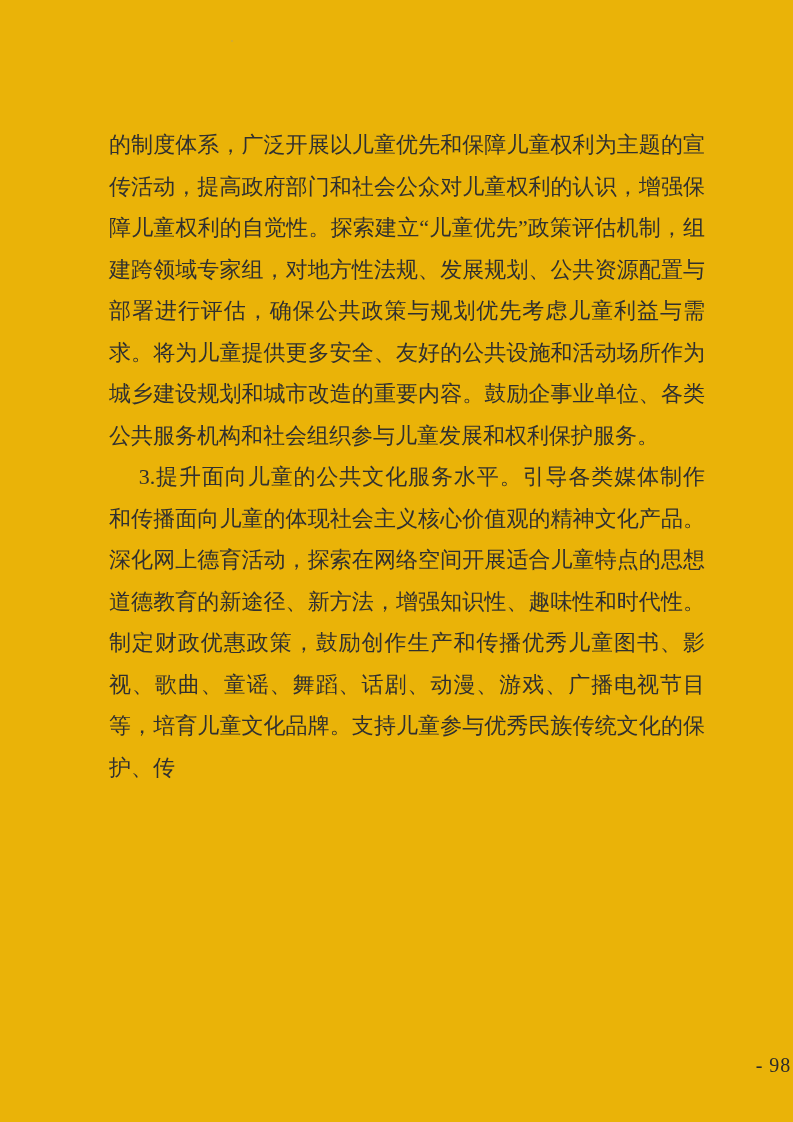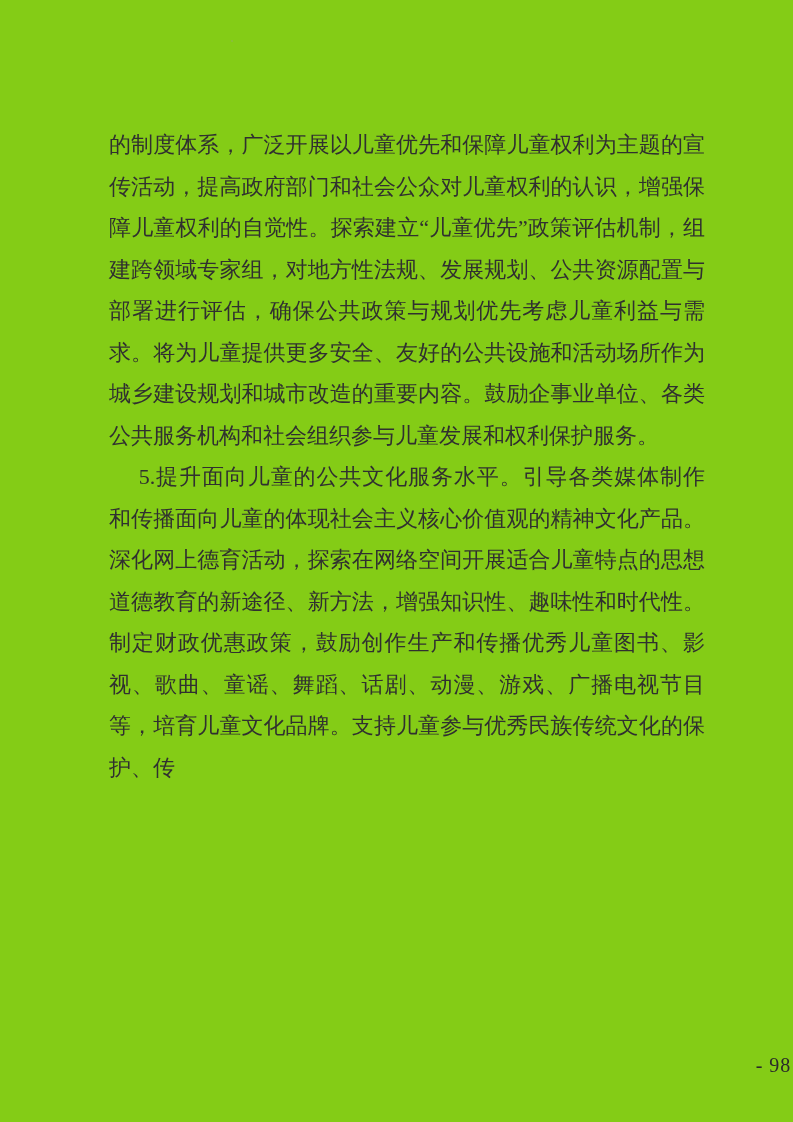--- a/index.html
+++ b/index.html
@@ -5,21 +5,21 @@
   html, body {
     margin: 0;
     padding: 0;
     background: #e8e8e8;
   }
   .page {
     position: relative;
     width: 793px;
     height: 1122px;
     margin: 0 auto;
-    background: #84cc16;
+    background: #eab308;
     overflow: hidden;
     font-family: "Liberation Serif", "DejaVu Serif", serif;
   }
   .text-block {
     position: absolute;
     left: 109px;
     top: 124px;
     width: 596px;
     font-size: 22px;
     line-height: 41.5px;
@@ -60,18 +60,18 @@
 <body>
 
 <div class="page">
 
   <div class="speck s1"></div>
   <div class="speck s2"></div>
   <div class="speck s3"></div>
 
   <div class="text-block">
     <p>的制度体系，广泛开展以儿童优先和保障儿童权利为主题的宣传活动，提高政府部门和社会公众对儿童权利的认识，增强保障儿童权利的自觉性。探索建立“儿童优先”政策评估机制，组建跨领域专家组，对地方性法规、发展规划、公共资源配置与部署进行评估，确保公共政策与规划优先考虑儿童利益与需求。将为儿童提供更多安全、友好的公共设施和活动场所作为城乡建设规划和城市改造的重要内容。鼓励企事业单位、各类公共服务机构和社会组织参与儿童发展和权利保护服务。</p>
-    <p class="indent">5.提升面向儿童的公共文化服务水平。引导各类媒体制作和传播面向儿童的体现社会主义核心价值观的精神文化产品。深化网上德育活动，探索在网络空间开展适合儿童特点的思想道德教育的新途径、新方法，增强知识性、趣味性和时代性。制定财政优惠政策，鼓励创作生产和传播优秀儿童图书、影视、歌曲、童谣、舞蹈、话剧、动漫、游戏、广播电视节目等，培育儿童文化品牌。支持儿童参与优秀民族传统文化的保护、传</p>
+    <p class="indent">3.提升面向儿童的公共文化服务水平。引导各类媒体制作和传播面向儿童的体现社会主义核心价值观的精神文化产品。深化网上德育活动，探索在网络空间开展适合儿童特点的思想道德教育的新途径、新方法，增强知识性、趣味性和时代性。制定财政优惠政策，鼓励创作生产和传播优秀儿童图书、影视、歌曲、童谣、舞蹈、话剧、动漫、游戏、广播电视节目等，培育儿童文化品牌。支持儿童参与优秀民族传统文化的保护、传</p>
   </div>
 
   <div class="page-number">- 98 -</div>
 
 </div>
 
 </body></html>

